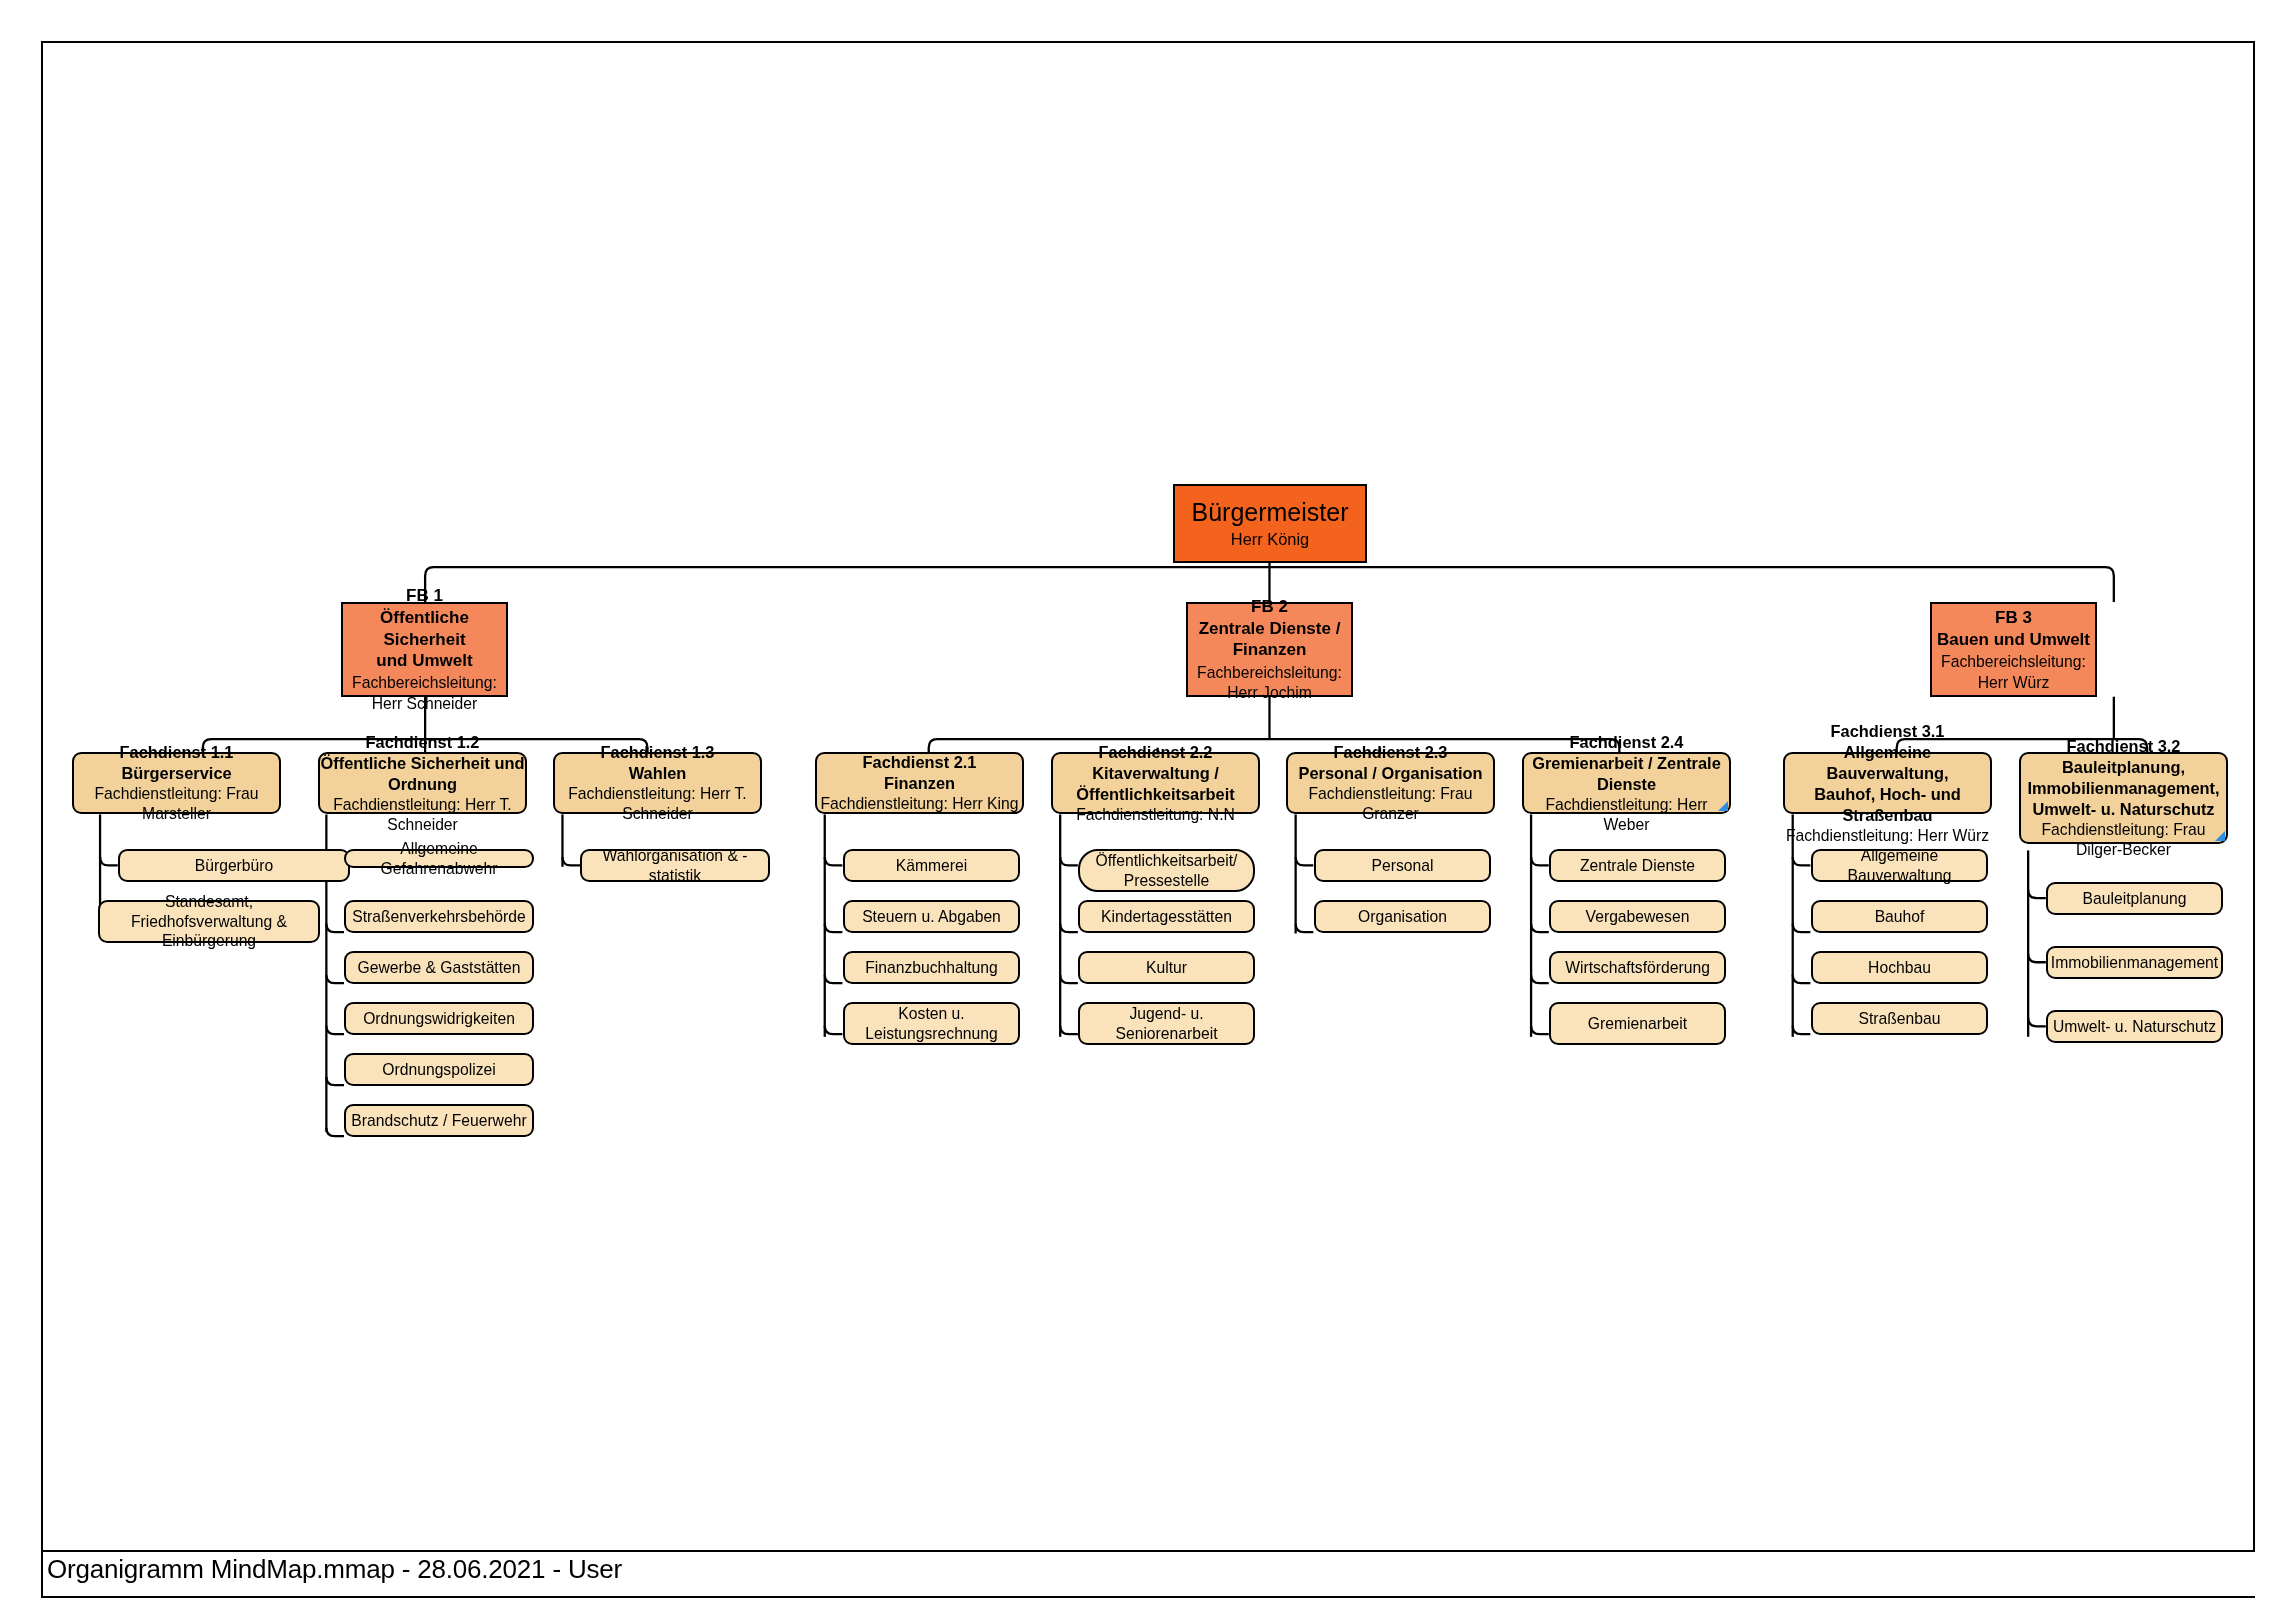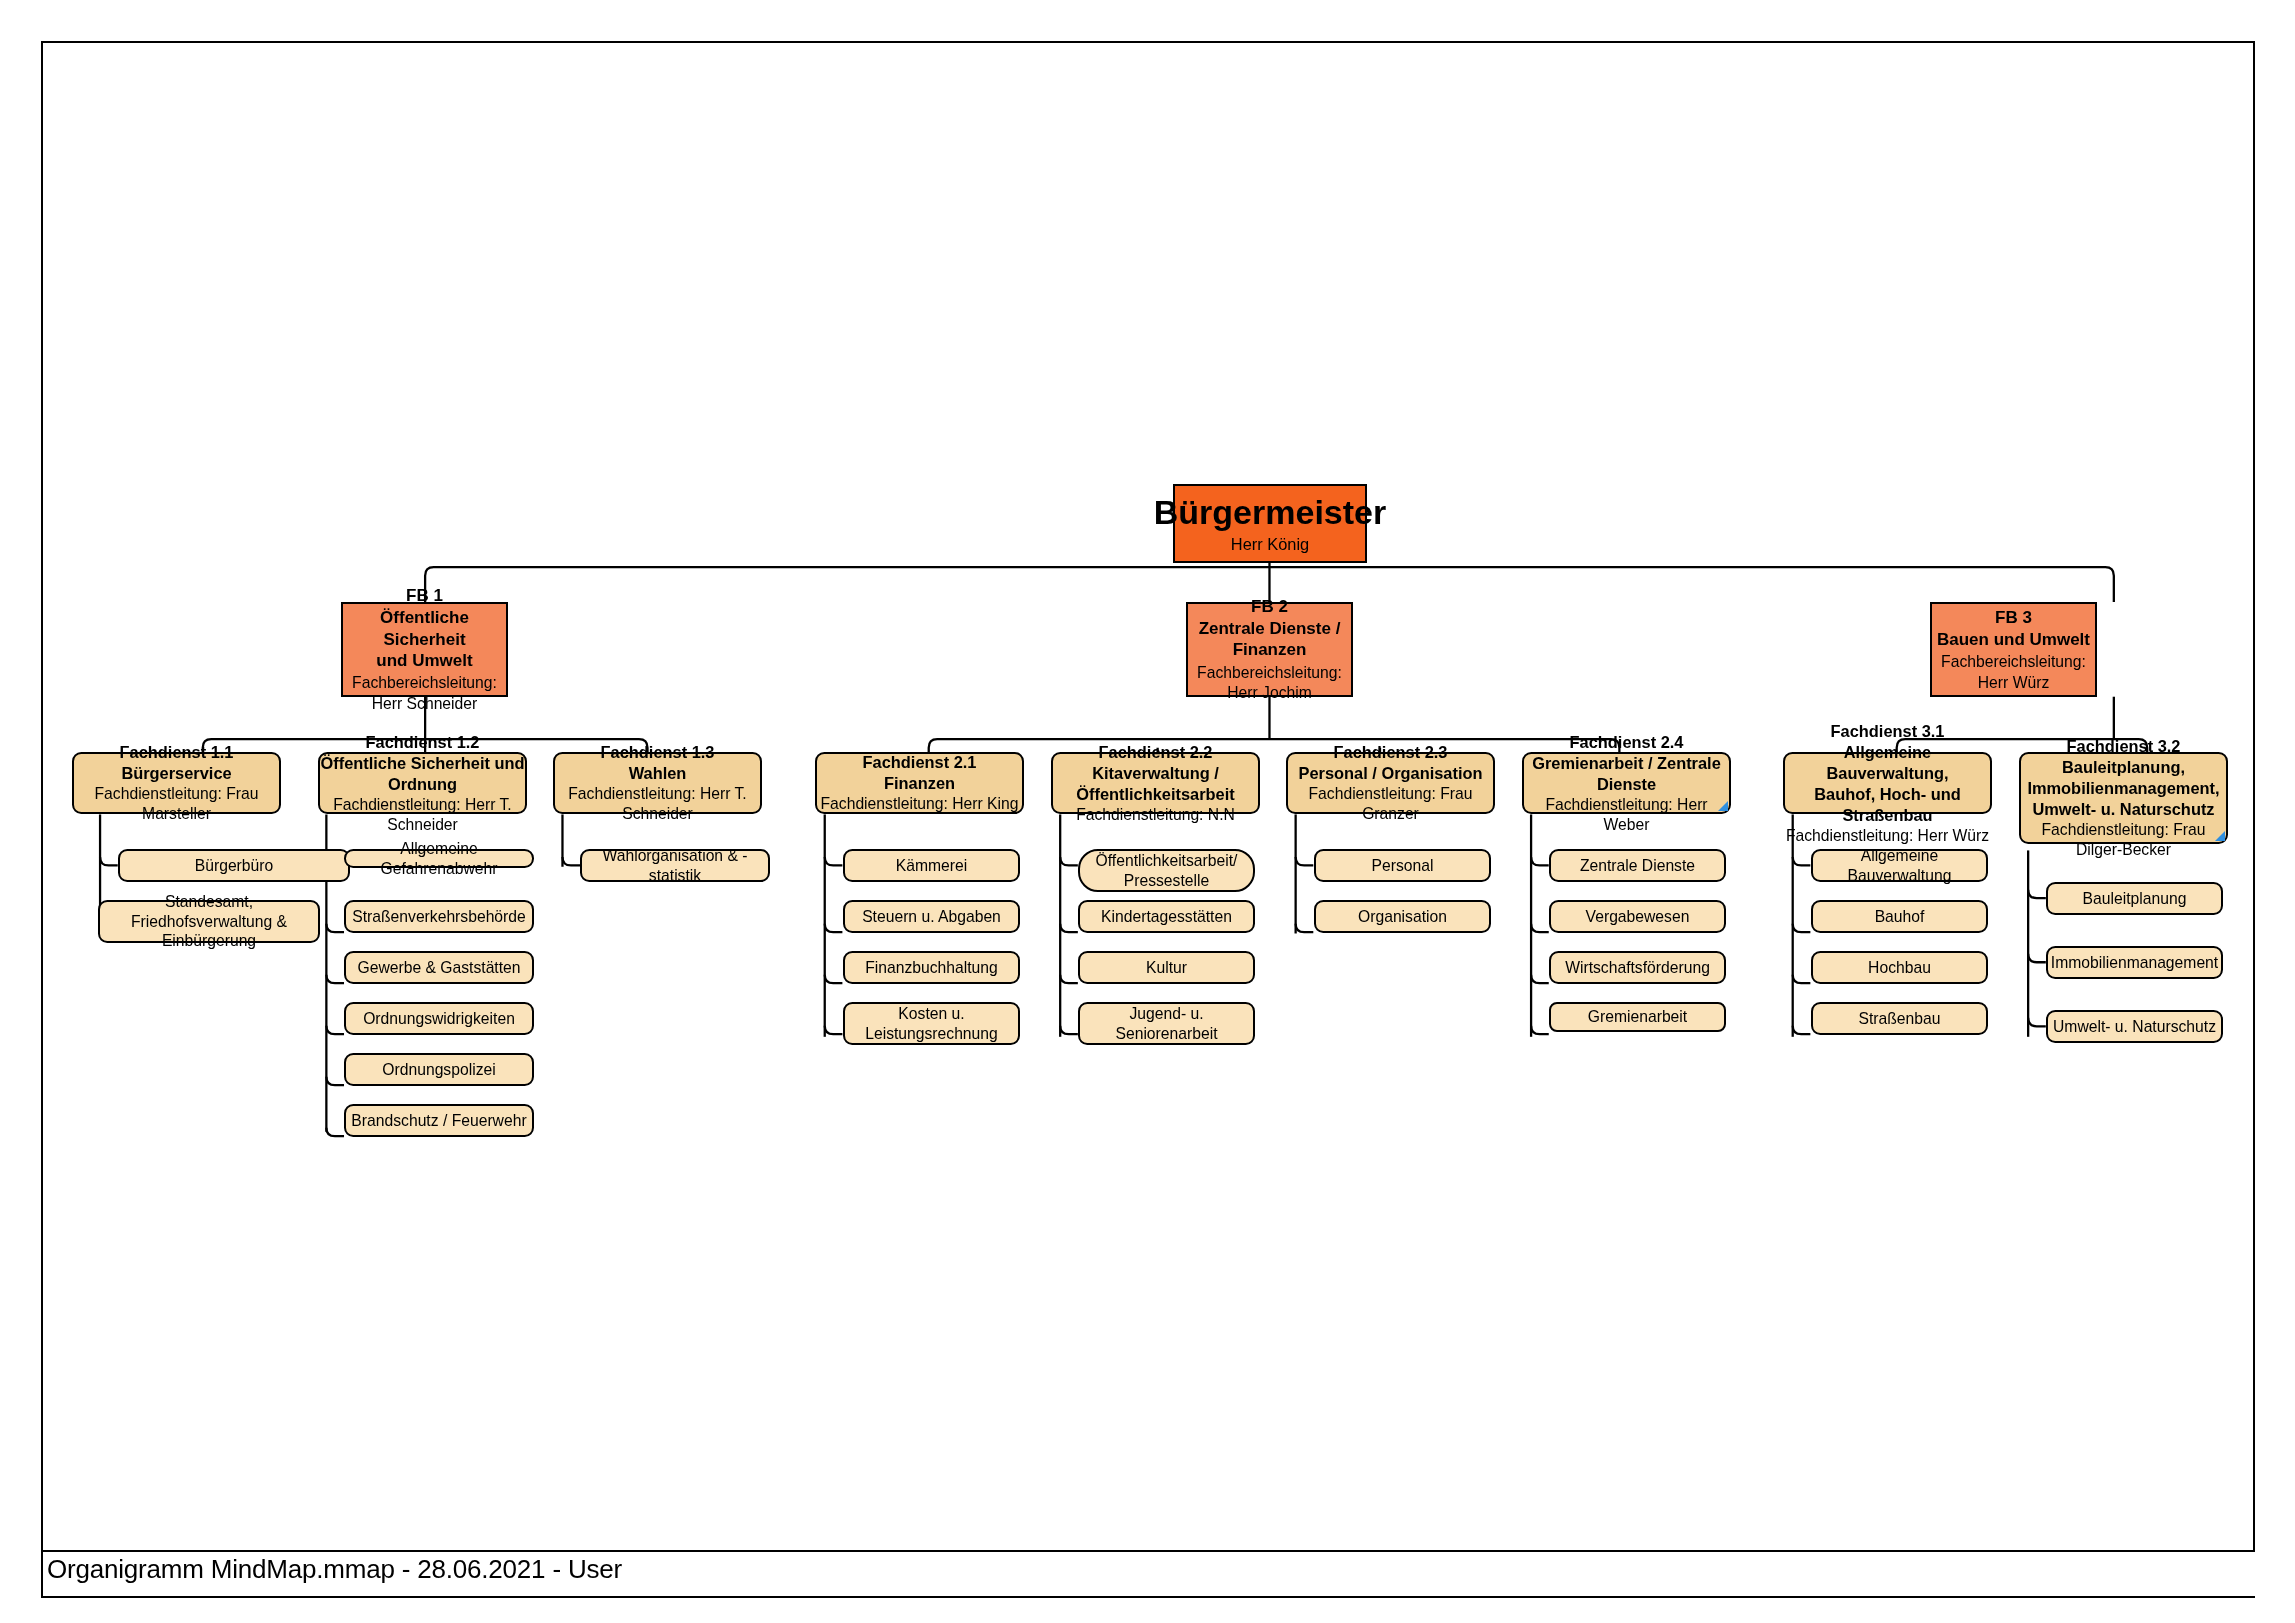--- a/index.html
+++ b/index.html
@@ -69,22 +69,22 @@
     text-align: center;
     color: #000000;
   }
 
   .node-root {
     background: #f4631e;
     border: 2.6px solid #000000;
     border-radius: 0;
   }
   .node-root .n-title {
-    font-weight: bold;
-    font-size: 34px;
+    font-weight: normal;
+    font-size: 25px;
     line-height: 1.18;
   }
   .node-root .n-sub {
     font-size: 16.4px;
     line-height: 1.2;
     margin-top: 2.6px;
   }
 
   .node-fb {
     background: #f4885a;
@@ -355,21 +355,21 @@
 
   <div class="node node-leaf" style="left:1549px; top:849px; width:177px; height:33px;">
     <span class="n-title n-line">Zentrale Dienste</span>
   </div>
   <div class="node node-leaf" style="left:1549px; top:900px; width:177px; height:33px;">
     <span class="n-title n-line">Vergabewesen</span>
   </div>
   <div class="node node-leaf" style="left:1549px; top:951px; width:177px; height:33px;">
     <span class="n-title n-line">Wirtschaftsförderung</span>
   </div>
-  <div class="node node-leaf" style="left:1549px; top:1002px; width:177px; height:30px;border-radius:8px;">
+  <div class="node node-leaf" style="left:1549px; top:1002px; width:177px; height:43px;">
     <span class="n-title n-line">Gremienarbeit</span>
   </div>
 
   <div class="node node-fd" style="left:1783px; top:752px; width:209px; height:62px;">
     <span class="n-title n-line">Fachdienst 3.1</span>
     <span class="n-title n-line">Allgemeine Bauverwaltung,</span>
     <span class="n-title n-line">Bauhof, Hoch- und Straßenbau</span>
     <span class="n-sub n-line">Fachdienstleitung: Herr Würz</span>
   </div>
 

